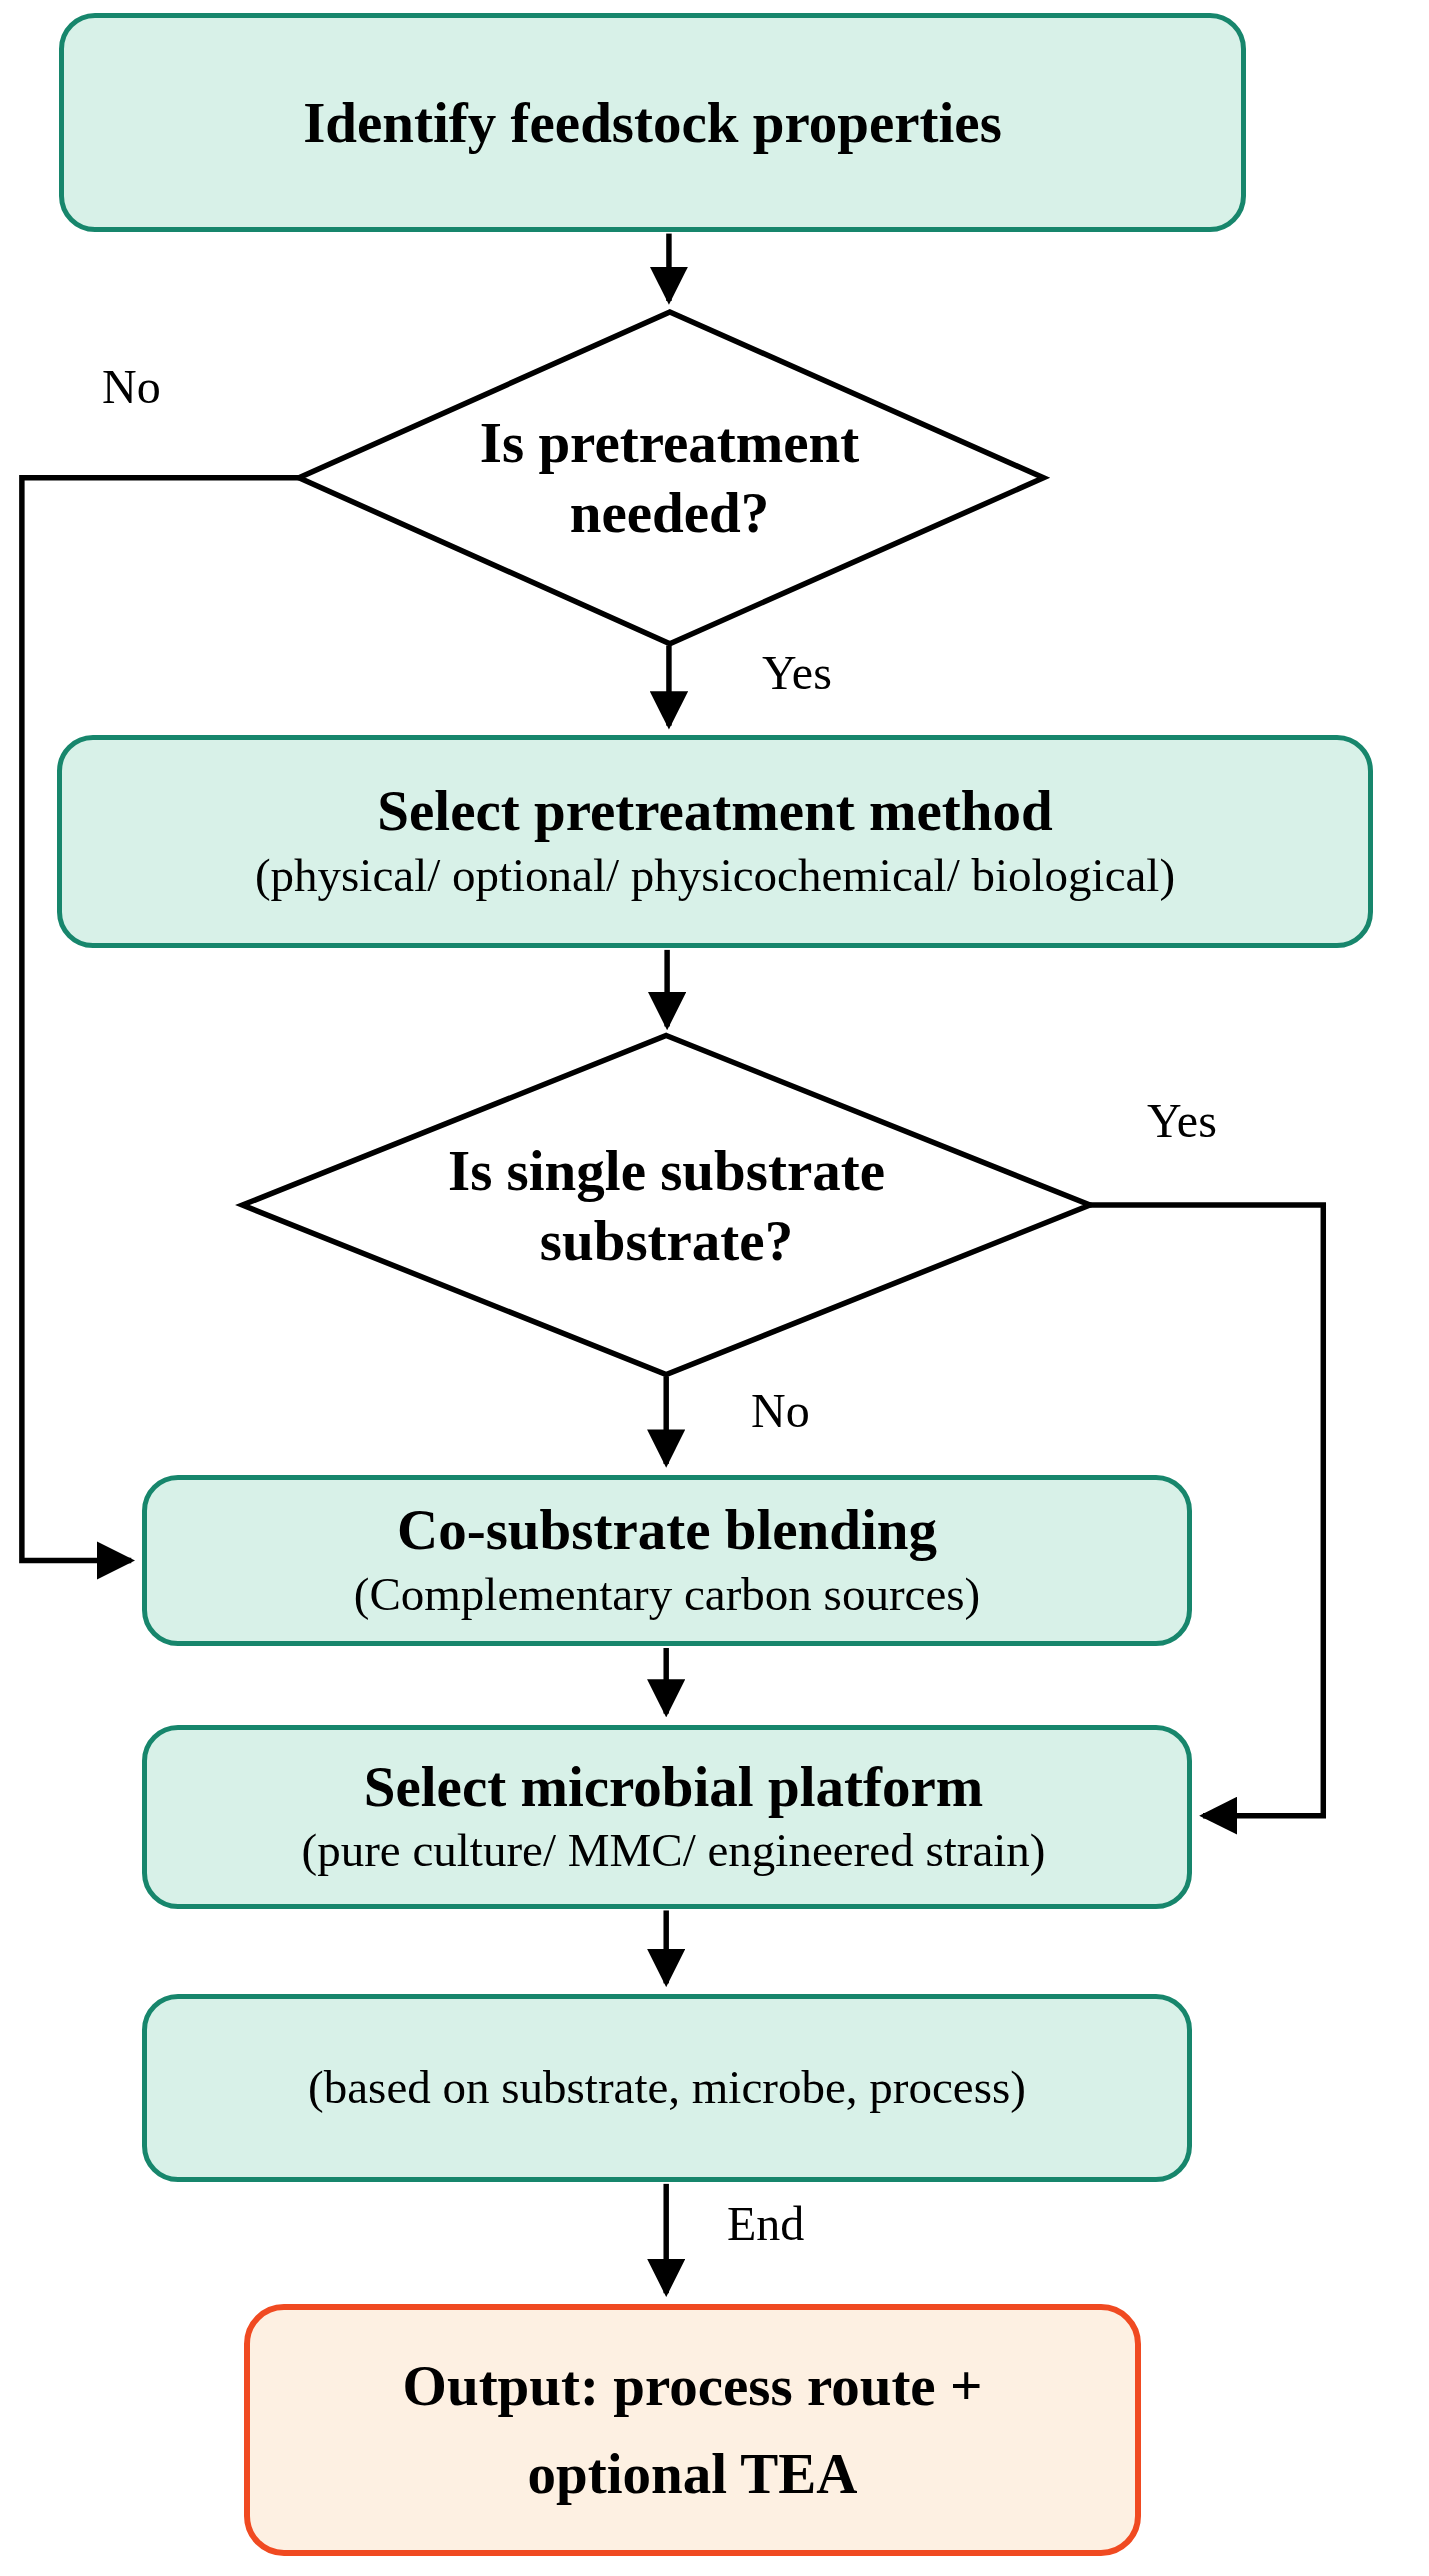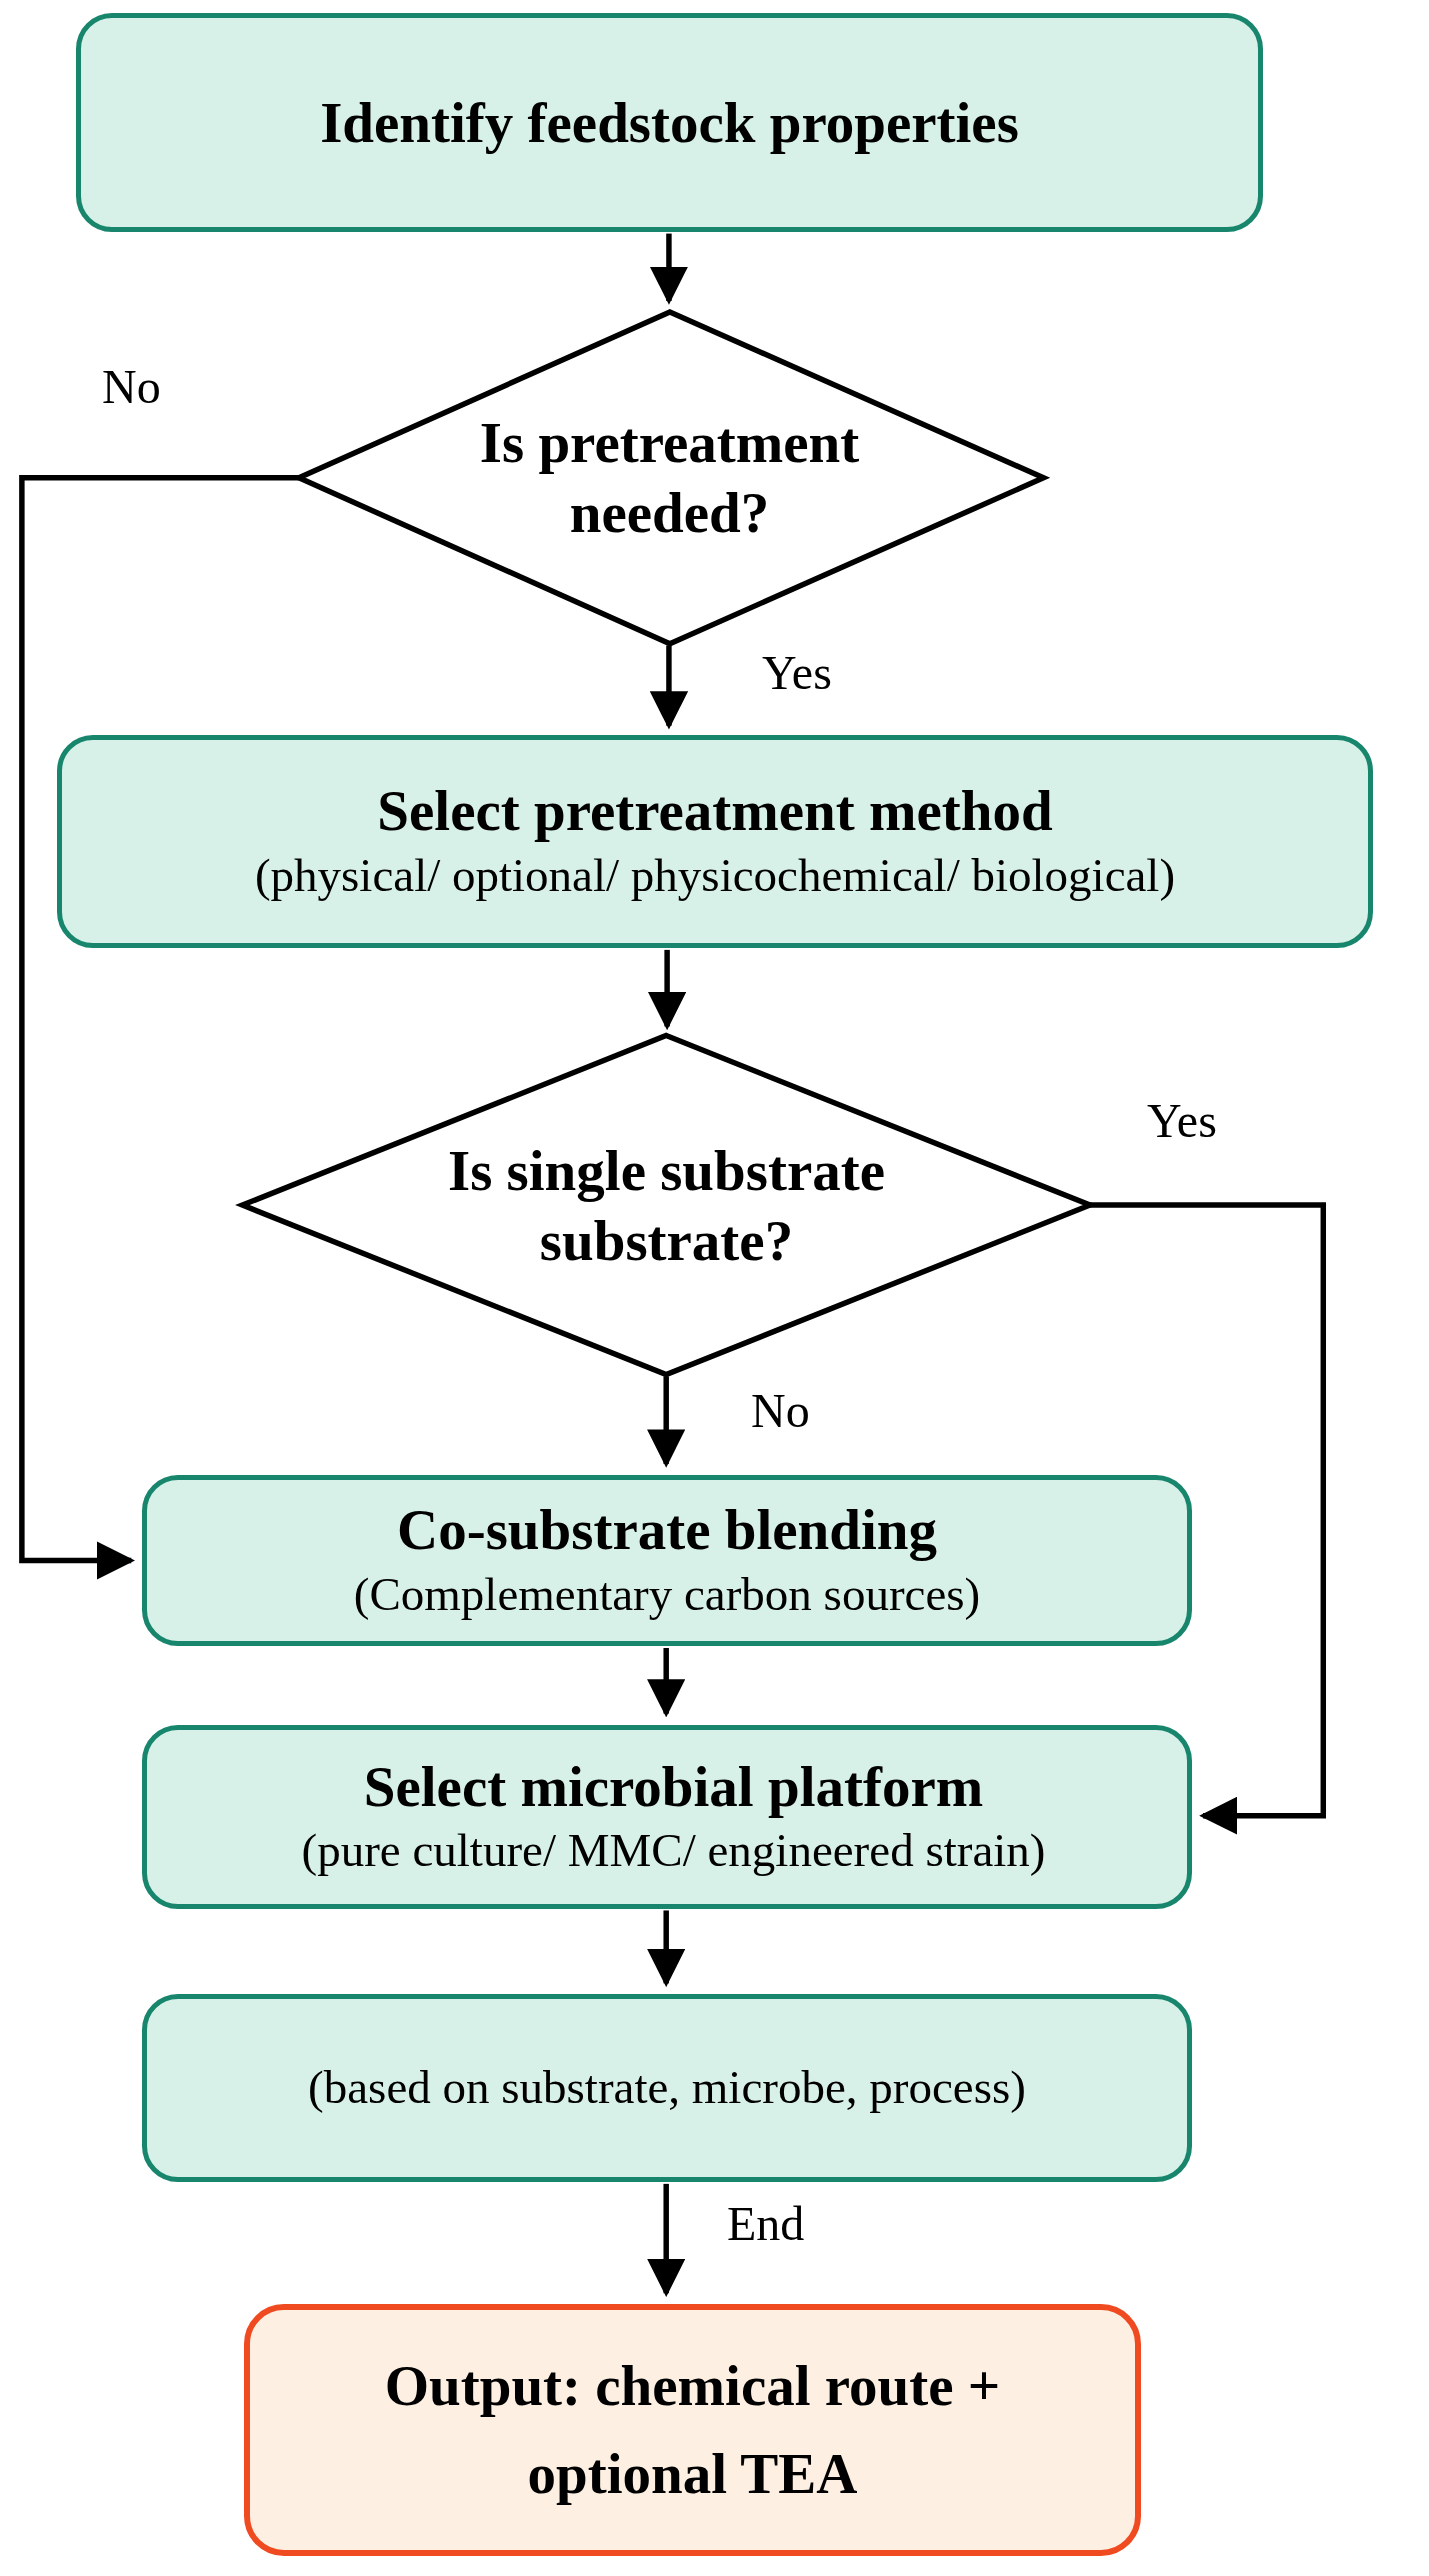--- a/index.html
+++ b/index.html
@@ -113,21 +113,21 @@
     <path class="edge" d="M 731 2396 L 731 2516" marker-end="url(#arrowhead)"></path>
 
     <path class="edge" d="M 328 524 L 24 524 L 24 1712 L 144 1712" marker-end="url(#arrowhead)"></path>
 
     <path class="edge" d="M 1196 1322 L 1452 1322 L 1452 1992 L 1320 1992" marker-end="url(#arrowhead)"></path>
 
     <polygon class="diamond" points="735,342 1145,524 735,706 328,524"></polygon>
     <polygon class="diamond" points="731,1136 1196,1322 731,1508 266,1322"></polygon>
   </svg>
 
-  <div class="node process" style="left:76px; top:12.8px; width:1187px; height:219px;">
+  <div class="node process" style="left:59px; top:12.8px; width:1187px; height:219px;">
     <div class="title">Identify feedstock properties</div>
   </div>
 
   <div class="node process" style="left:57px; top:735px; width:1316px; height:213px;">
     <div class="title">Select pretreatment method</div>
     <div class="subtitle">(physical/ optional/ physicochemical/ biological)</div>
   </div>
 
   <div class="node process" style="left:142px; top:1475px; width:1050px; height:171px;">
     <div class="title">Co-substrate blending</div>
@@ -137,21 +137,21 @@
   <div class="node process" style="left:142px; top:1725px; width:1050px; height:184px;padding-left:13px;">
     <div class="title">Select microbial platform</div>
     <div class="subtitle">(pure culture/ MMC/ engineered strain)</div>
   </div>
 
   <div class="node process" style="left:142px; top:1994px; width:1050px; height:188px;">
     <div class="subtitle">(based on substrate, microbe, process)</div>
   </div>
 
   <div class="node output" style="left:244px; top:2304px; width:897px; height:252px;">
-    <div class="output-line">Output: chemical route +</div>
+    <div class="output-line">Output: process route +</div>
     <div class="output-line">optional TEA</div>
   </div>
 
   <div class="diamond-label" style="left:396px; top:377px; width:547px; height:201px;">
     <div>Is pretreatment</div>
     <div>needed?</div>
   </div>
 
   <div class="diamond-label" style="left:302px; top:1105px; width:729px; height:201px;">
     <div>Is single substrate</div>

